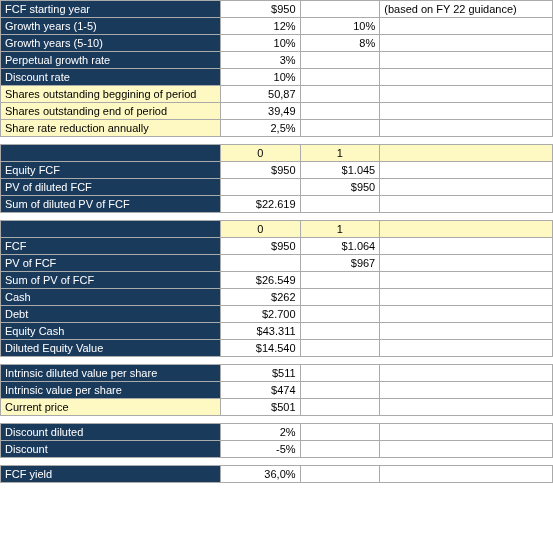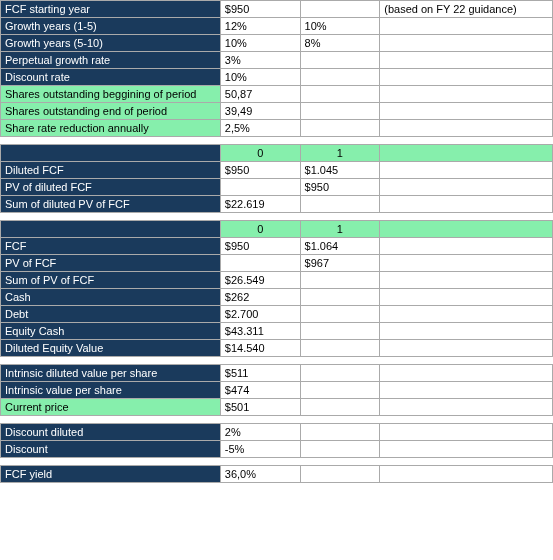--- a/index.html
+++ b/index.html
@@ -16,28 +16,29 @@
     td, th {
       border: 1px solid #aaa;
       padding: 2px 4px;
       white-space: nowrap;
     }
     .dark-blue {
       background-color: #1a3a5c;
       color: #fff;
     }
     .light-blue {
-      background-color: #86efac;
+      background-color: #fef9c3;
       color: #000;
     }
     .white-row {
       background-color: #fff;
       color: #000;
     }
     .right {
+      text-align: right;
     }
     .center {
       text-align: center;
     }
     .empty-row td {
       background-color: #fff;
       border: none;
       height: 8px;
     }
     .col-label { width: 220px; }
@@ -104,21 +105,21 @@
     <td colspan="4"></td>
   </tr>
 
   <tr>
     <td class="dark-blue"></td>
     <td class="light-blue center">0</td>
     <td class="light-blue center">1</td>
     <td class="light-blue"></td>
   </tr>
   <tr>
-    <td class="dark-blue">Diluted FCF</td>
+    <td class="dark-blue">Equity FCF</td>
     <td class="white-row right">$950</td>
     <td class="white-row right">$1.045</td>
     <td class="white-row"></td>
   </tr>
   <tr>
     <td class="dark-blue">PV of  diluted FCF</td>
     <td class="white-row"></td>
     <td class="white-row right">$950</td>
     <td class="white-row"></td>
   </tr>

